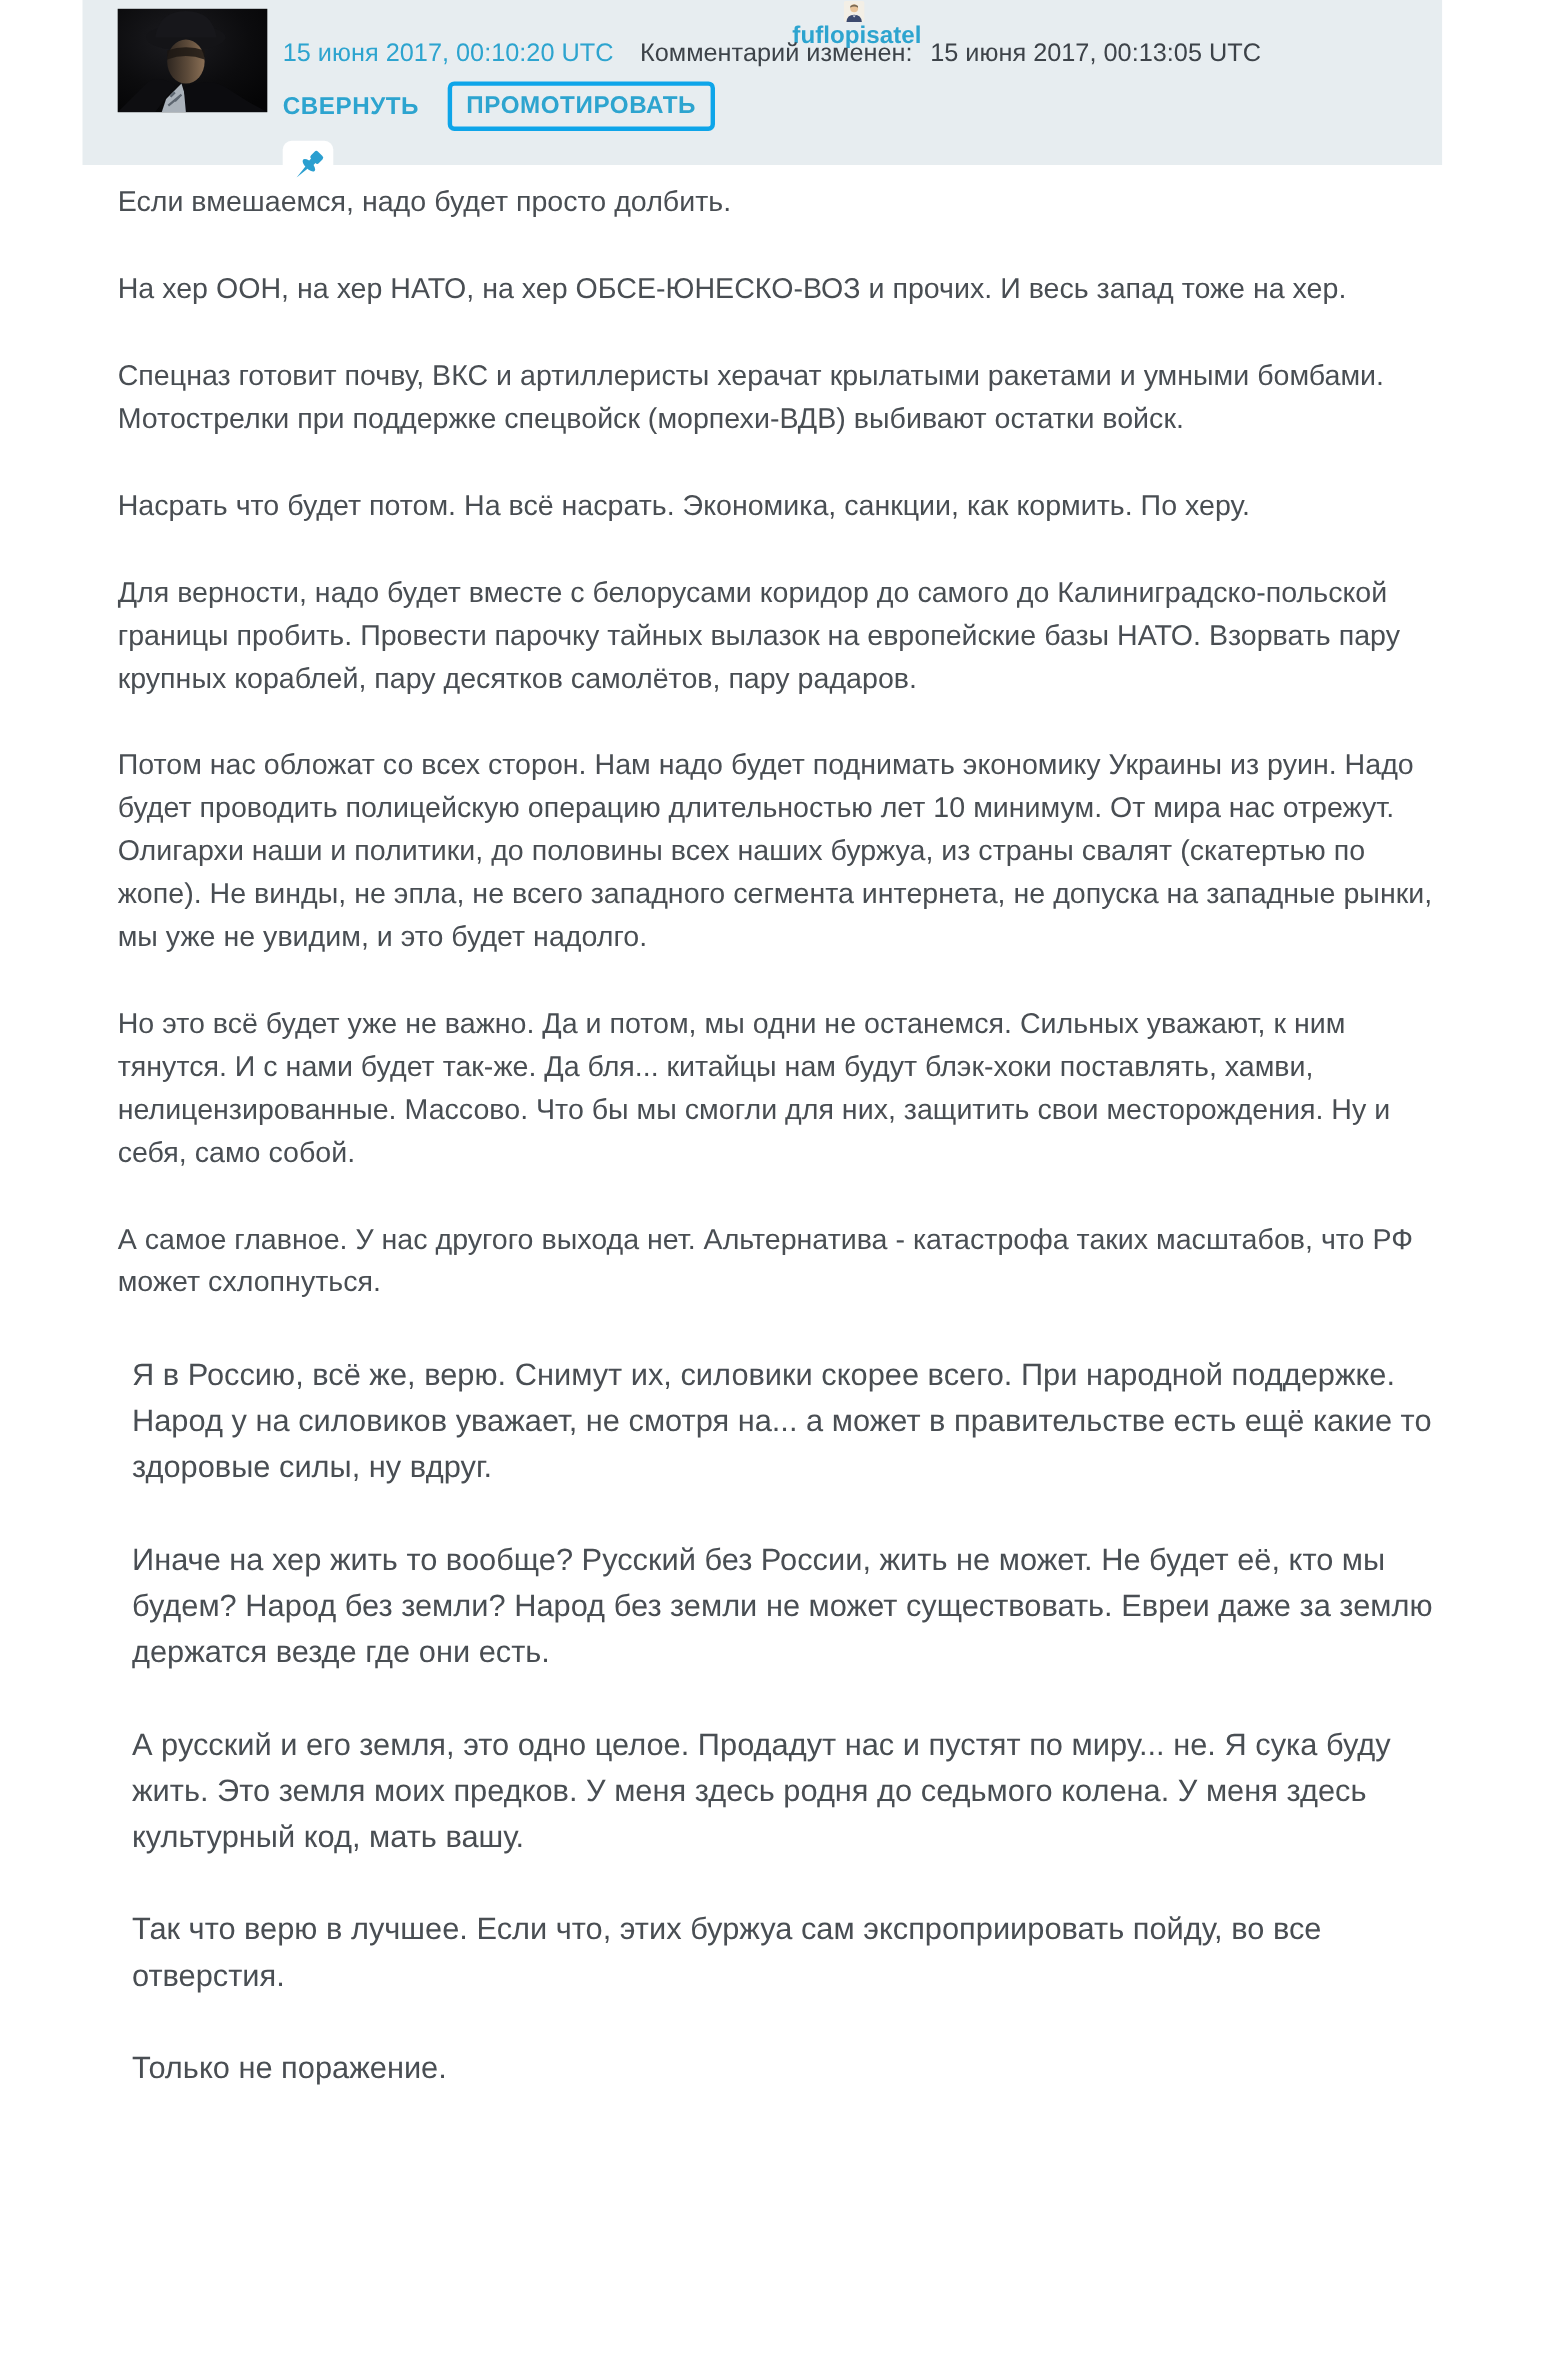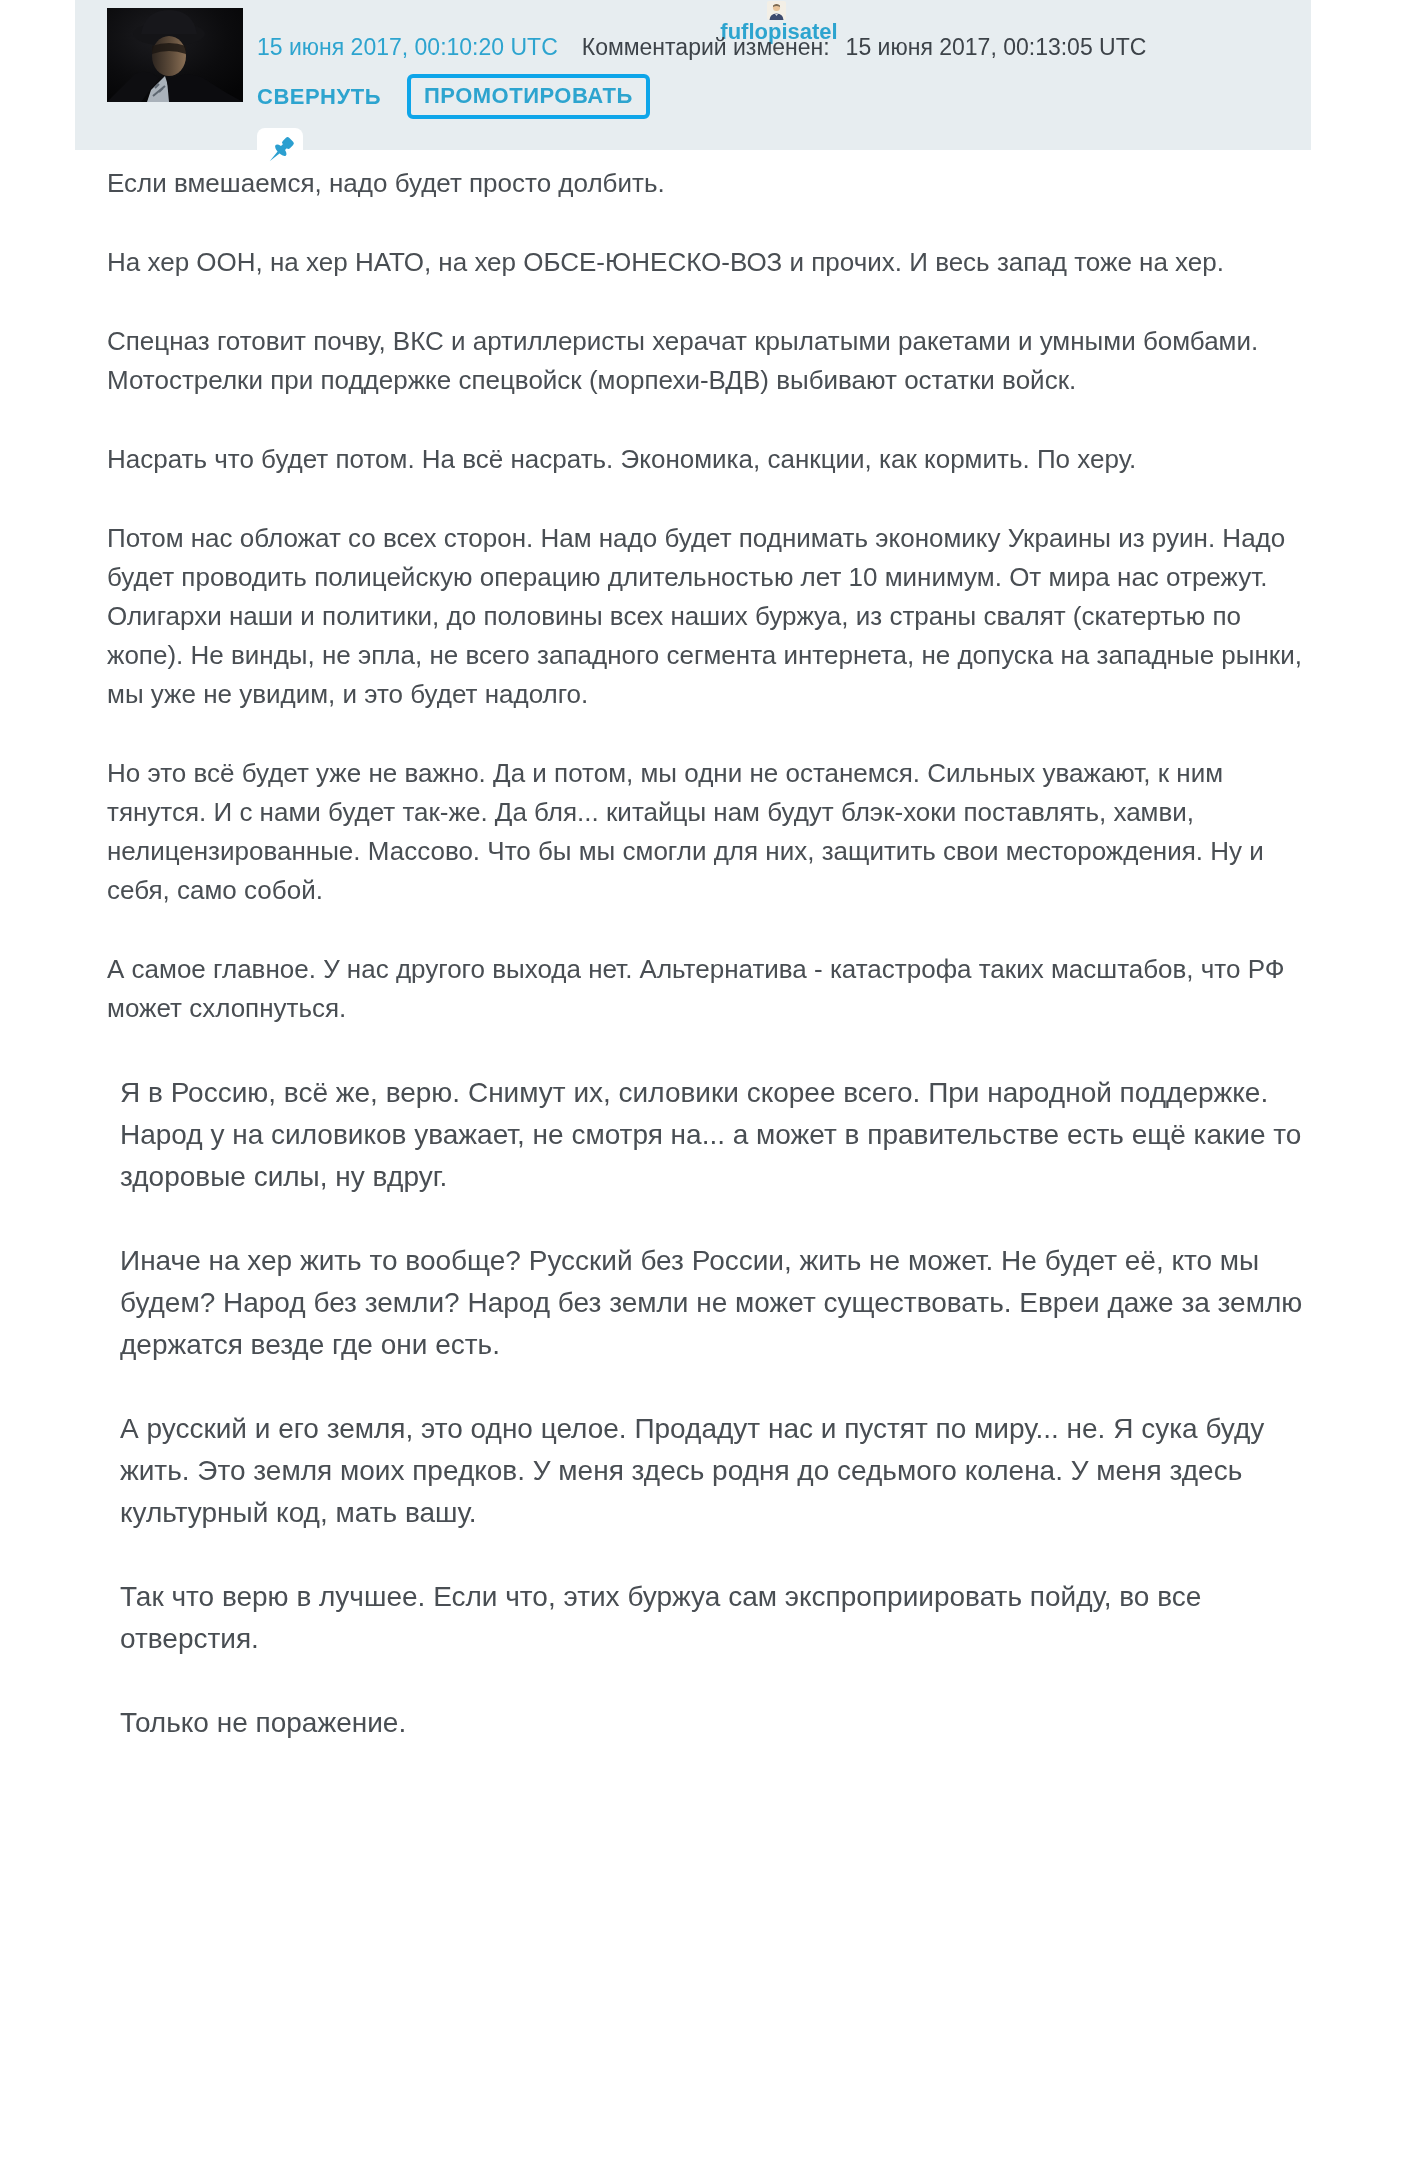--- a/index.html
+++ b/index.html
@@ -145,20 +145,21 @@
       </div>
 
     </div>
   </div>
 
   <div class="comment-body">
     <p>Если вмешаемся, надо будет просто долбить.</p>
     <p>На хер ООН, на хер НАТО, на хер ОБСЕ-ЮНЕСКО-ВОЗ и прочих. И весь запад тоже на хер.</p>
     <p>Спецназ готовит почву, ВКС и артиллеристы херачат крылатыми ракетами и умными бомбами. Мотострелки при поддержке спецвойск (морпехи-ВДВ) выбивают остатки войск.</p>
     <p>Насрать что будет потом. На всё насрать. Экономика, санкции, как кормить. По херу.</p>
+    <p>Для верности, надо будет вместе с белорусами коридор до самого до Калиниградско-польской границы пробить. Провести парочку тайных вылазок на европейские базы НАТО. Взорвать пару крупных кораблей, пару десятков самолётов, пару радаров.</p>
     <p>Потом нас обложат со всех сторон. Нам надо будет поднимать экономику Украины из руин. Надо будет проводить полицейскую операцию длительностью лет 10 минимум. От мира нас отрежут. Олигархи наши и политики, до половины всех наших буржуа, из страны свалят (скатертью по жопе). Не винды, не эпла, не всего западного сегмента интернета, не допуска на западные рынки, мы уже не увидим, и это будет надолго.</p>
     <p>Но это всё будет уже не важно. Да и потом, мы одни не останемся. Сильных уважают, к ним тянутся. И с нами будет так-же. Да бля... китайцы нам будут блэк-хоки поставлять, хамви, нелицензированные. Массово. Что бы мы смогли для них, защитить свои месторождения. Ну и себя, само собой.</p>
     <p>А самое главное. У нас другого выхода нет. Альтернатива - катастрофа таких масштабов, что РФ может схлопнуться.</p>
 
     <div class="comment-body-large">
       <p>Я в Россию, всё же, верю. Снимут их, силовики скорее всего. При народной поддержке. Народ у на силовиков уважает, не смотря на... а может в правительстве есть ещё какие то здоровые силы, ну вдруг.</p>
       <p>Иначе на хер жить то вообще? Русский без России, жить не может. Не будет её, кто мы будем? Народ без земли? Народ без земли не может существовать. Евреи даже за землю держатся везде где они есть.</p>
       <p>А русский и его земля, это одно целое. Продадут нас и пустят по миру... не. Я сука буду жить. Это земля моих предков. У меня здесь родня до седьмого колена. У меня здесь культурный код, мать вашу.</p>
       <p>Так что верю в лучшее. Если что, этих буржуа сам экспроприировать пойду, во все отверстия.</p>
       <p>Только не поражение.</p>

